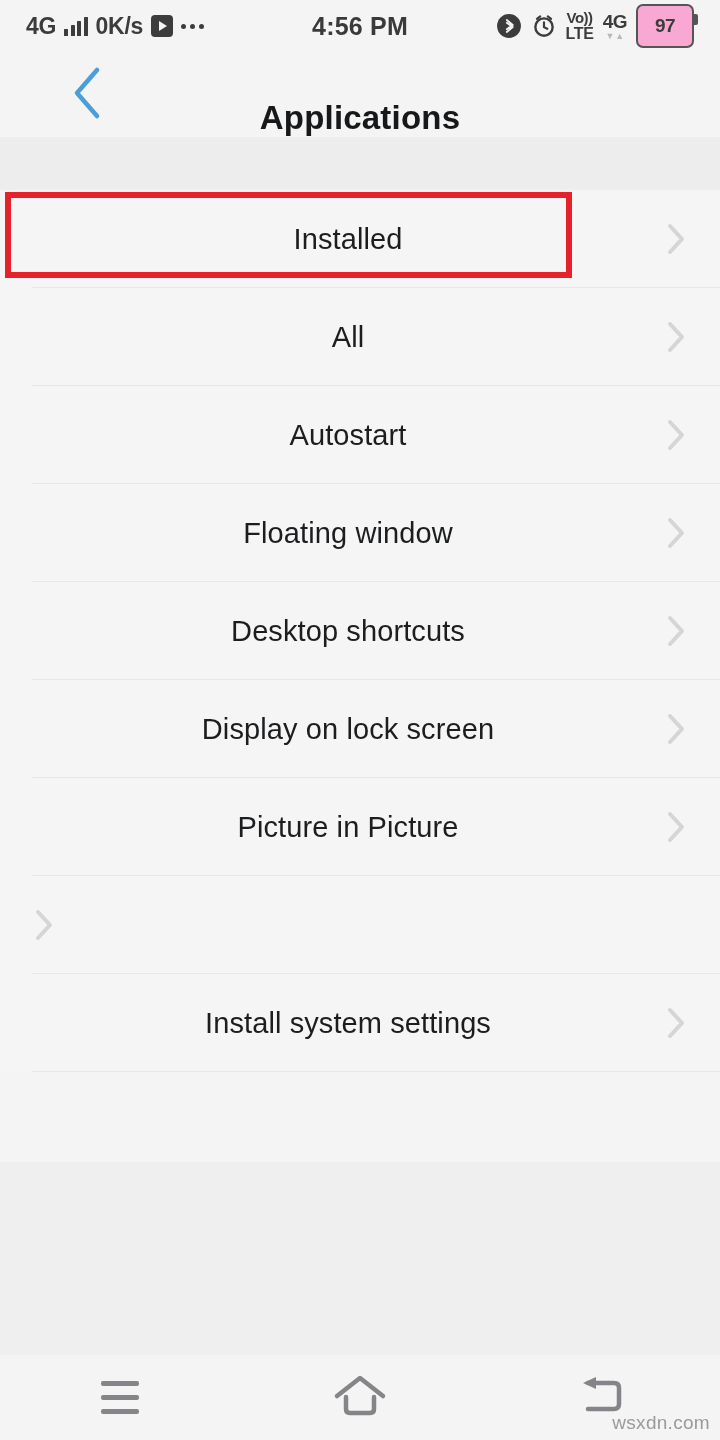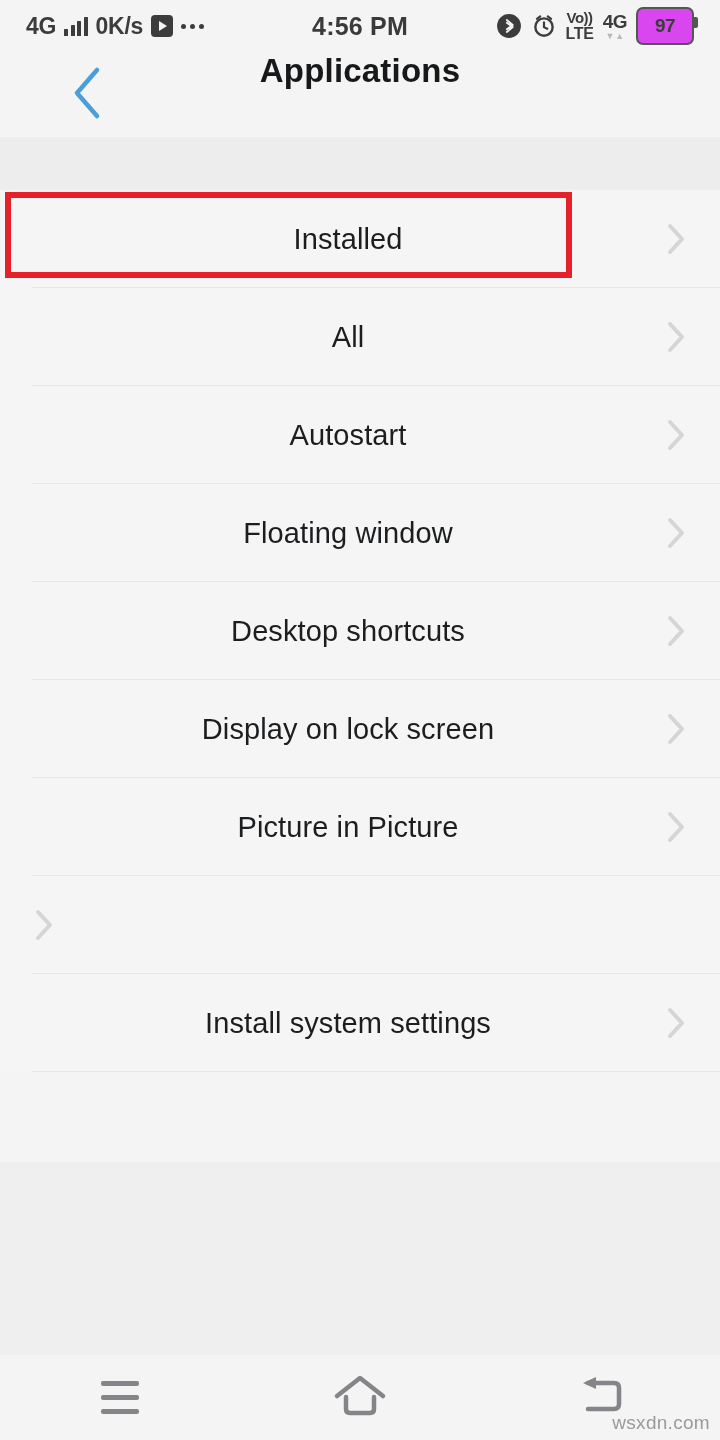--- a/index.html
+++ b/index.html
@@ -58,38 +58,38 @@
   }
   .volte .v1 { font-size:15px; letter-spacing:-0.5px; }
   .volte .v2 { font-size:16px; letter-spacing:-0.3px; }
 
   .netgrp { display:flex; flex-direction:column; align-items:center; line-height:1; }
   .netgrp .ng-label { font-size:19px; font-weight:bold; color:#3c3c3c; letter-spacing:-0.5px; }
   .netgrp .ng-arrows { display:flex; gap:1px; margin-top:1px; }
   .netgrp .ng-arrows span { font-size:9px; color:#b8b8b8; line-height:1; }
 
   .battery {
-    position:relative; width:58px; height:38px;
+    position:relative; width:58px; height:44px;
     border:2.5px solid #555; border-radius:7px;
     display:flex; align-items:center; justify-content:center;
-    background:#d946ef;
+    background:#f9a8d4;
   }
   .battery::after {
     content:""; position:absolute; right:-6px; top:8px;
     width:4px; height:11px; background:#555; border-radius:0 2px 2px 0;
   }
   .battery .blevel {
     font-size:19px; font-weight:bold; color:#3c3c3c; letter-spacing:-0.5px;
   }
 
   
   .header {
     position:absolute; top:52px; left:0; width:720px; height:85px;
     background:#f4f4f4;
-    display:flex; align-items:flex-start;padding-left:40px;
+    display:flex; align-items:flex-end;padding-left:40px;
   }
   .back-btn {
     width:96px; height:85px;
     display:flex; align-items:center; justify-content:center;
     cursor:pointer;
   }
   .page-title {
     position:absolute; left:0; width:720px; text-align:center;
     font-size:33px; font-weight:bold; color:#17181a;
     letter-spacing:0.2px;

